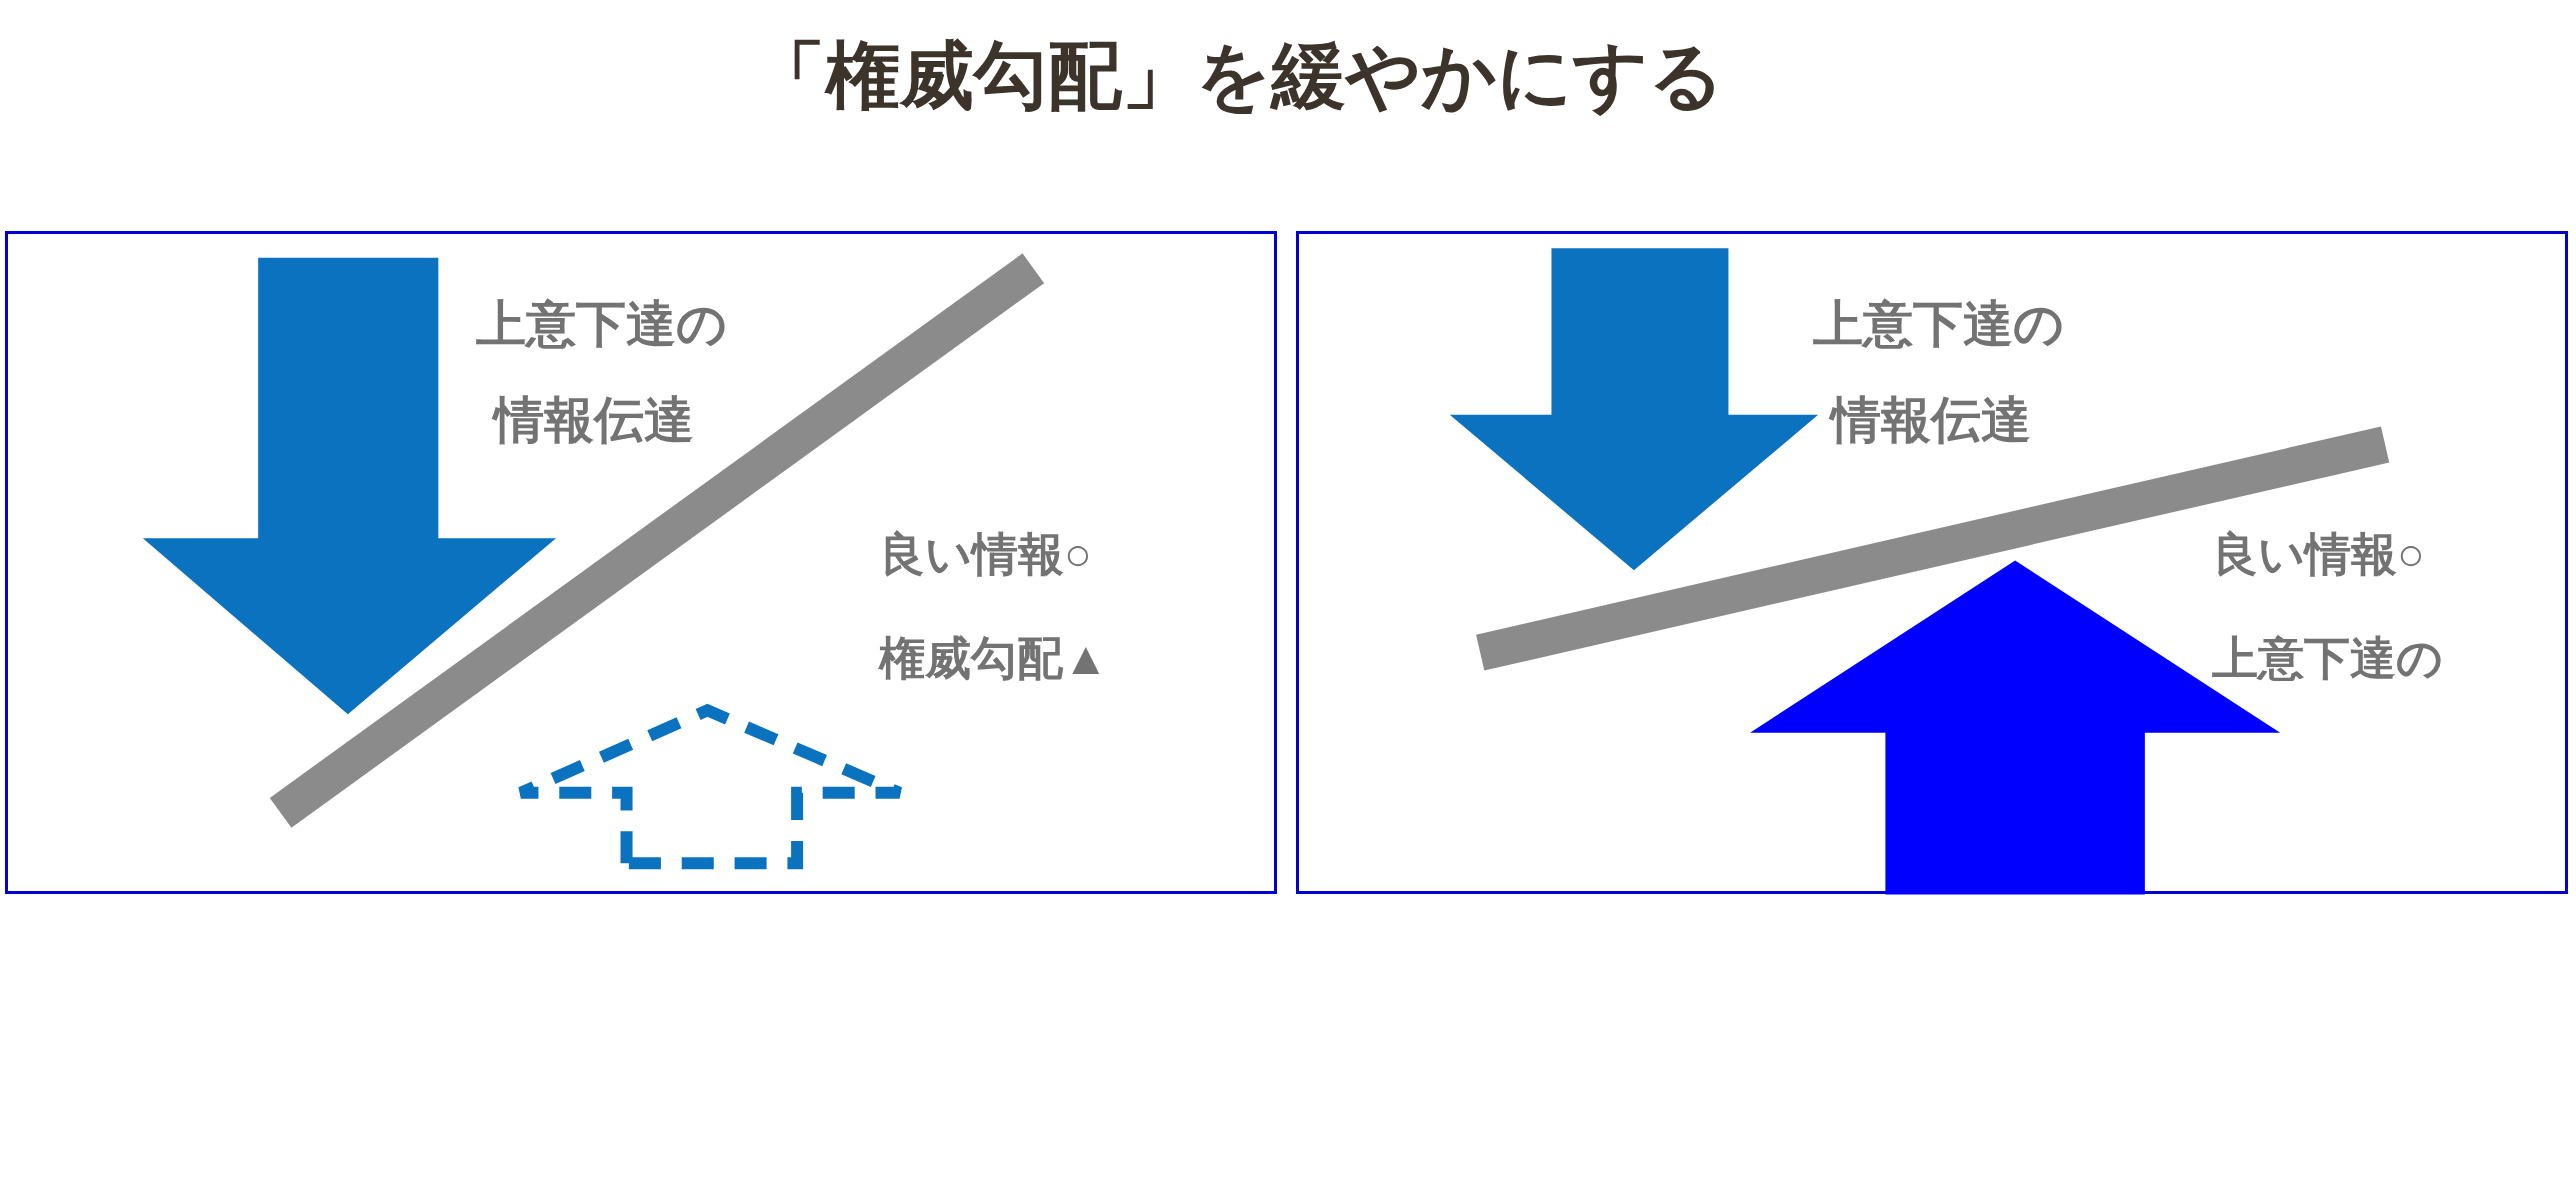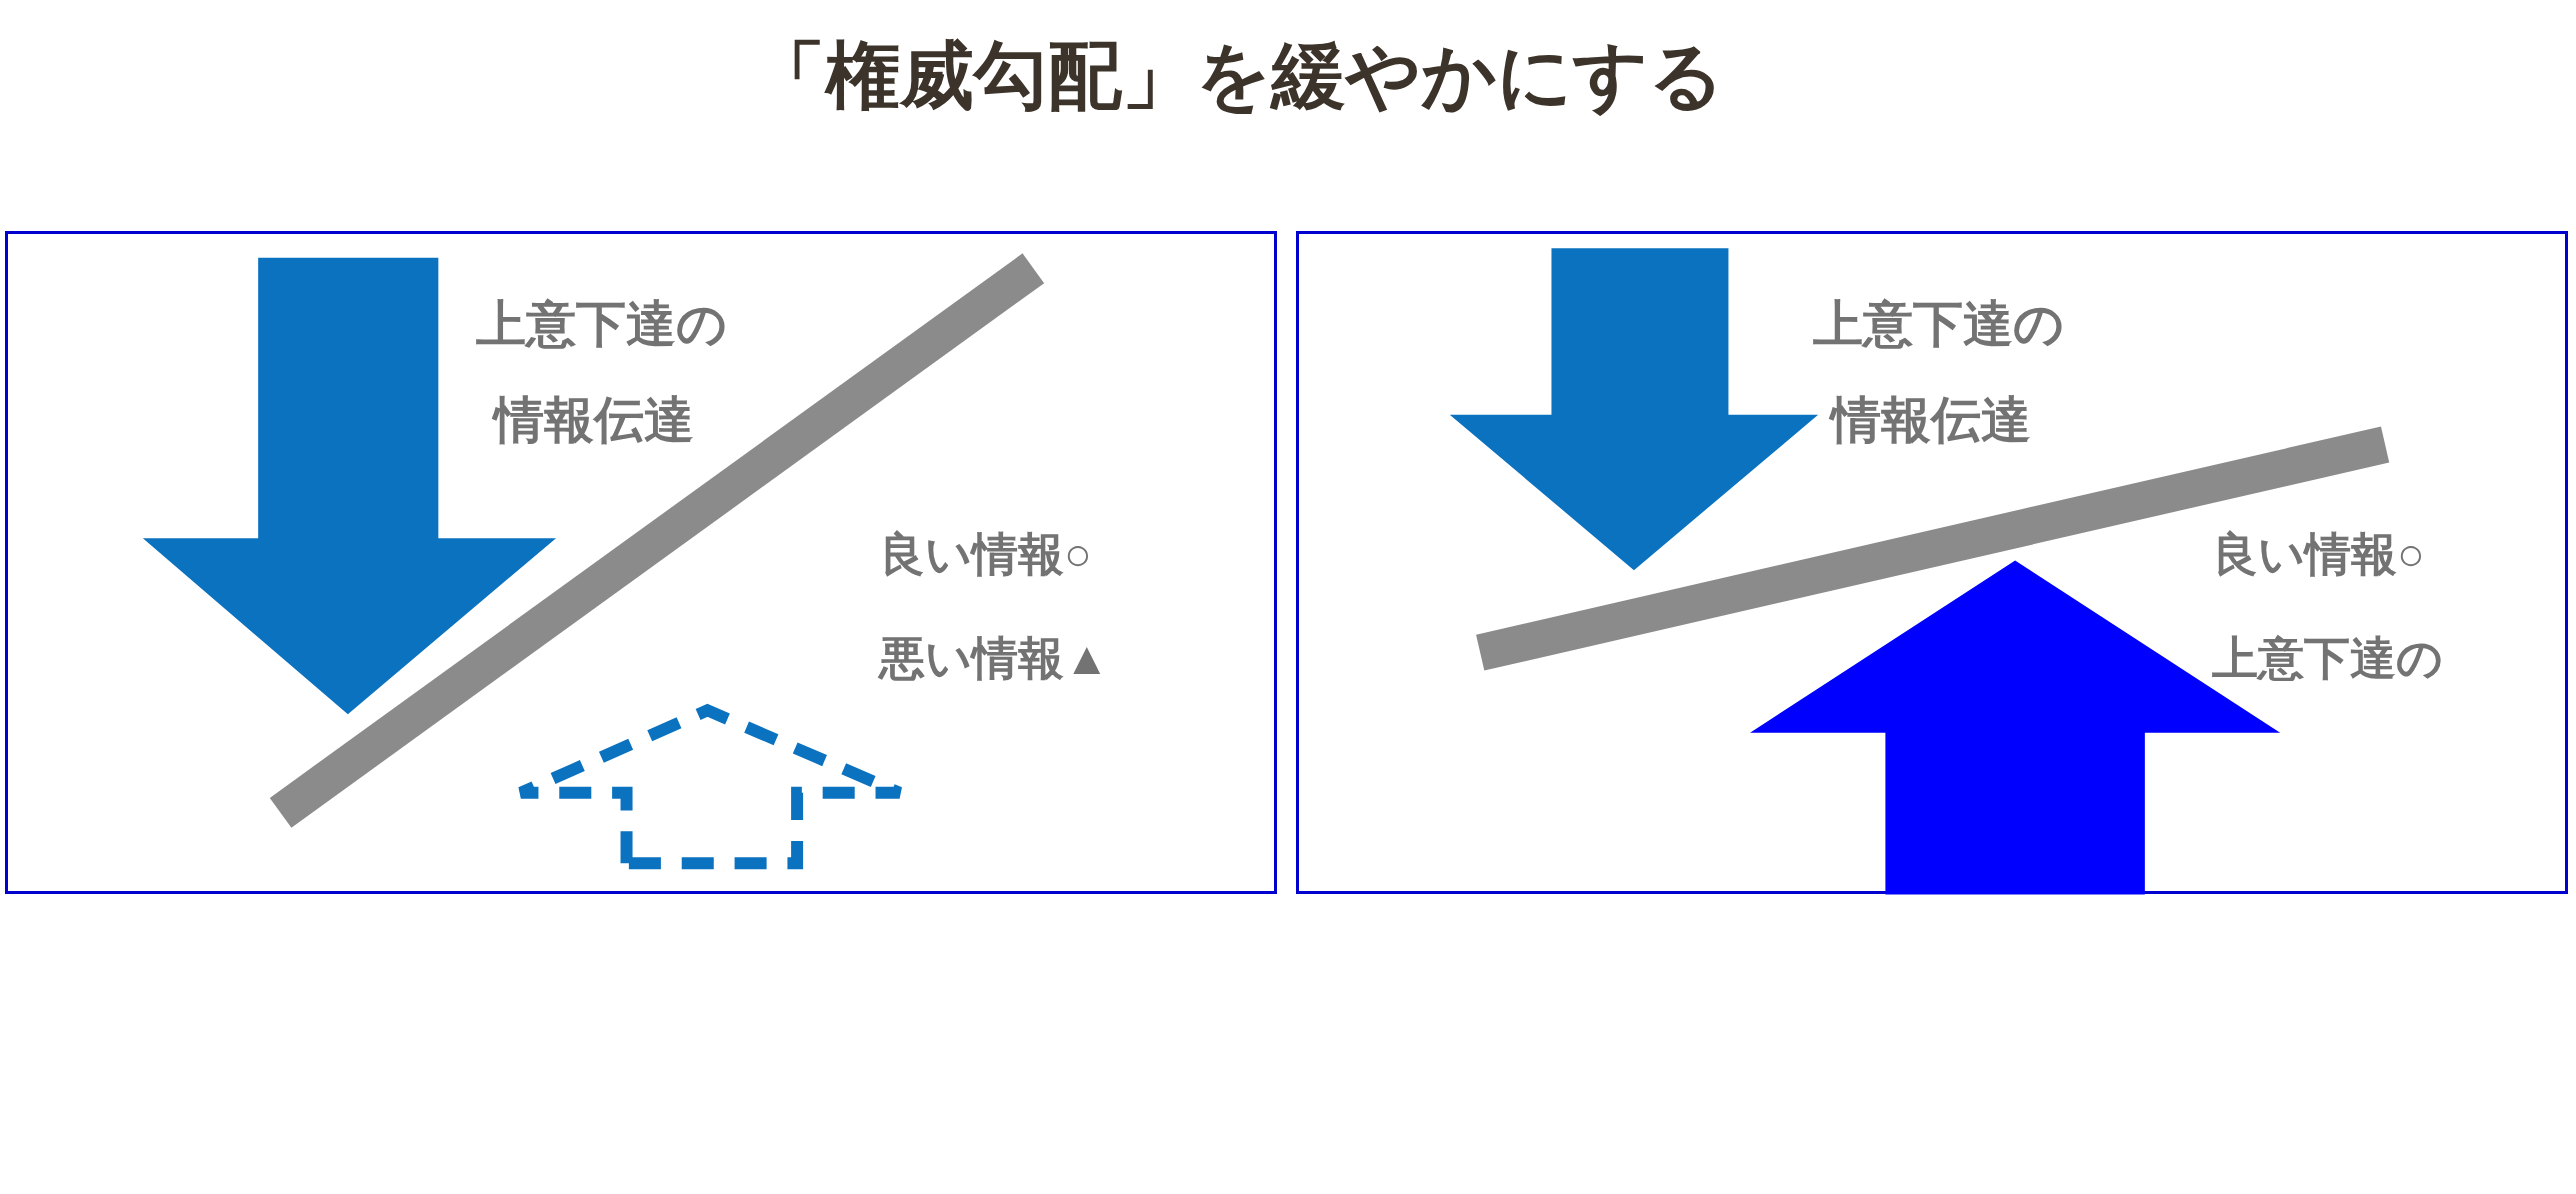--- a/index.html
+++ b/index.html
@@ -80,21 +80,21 @@
 
     <line x1="1848" y1="815" x2="2978" y2="555" stroke="#ffffff" stroke-width="68" stroke-linecap="butt"></line>
     <line x1="1848" y1="815" x2="2978" y2="555" stroke="#8b8b8b" stroke-width="46" stroke-linecap="butt"></line>
 
     <path d="M2354,1117 L2354,915 L2185,915 L2516,700 L2847,915 L2678,915 L2678,1117 Z" fill="#0000fe"></path>
   </svg>
 
   <div class="jp instr pos-l-i1">上意下達の</div>
   <div class="jp instr pos-l-i2">情報伝達</div>
   <div class="jp info pos-l-good">良い情報○</div>
-  <div class="jp info pos-l-bad">悪い情報▲</div>
+  <div class="jp info pos-l-bad">権威勾配▲</div>
 
   <div class="jp instr pos-r-i1">上意下達の</div>
   <div class="jp instr pos-r-i2">情報伝達</div>
   <div class="jp info pos-r-good">良い情報○</div>
   <div class="jp info pos-r-bad">上意下達の</div>
 
 
 </div>
 
 

